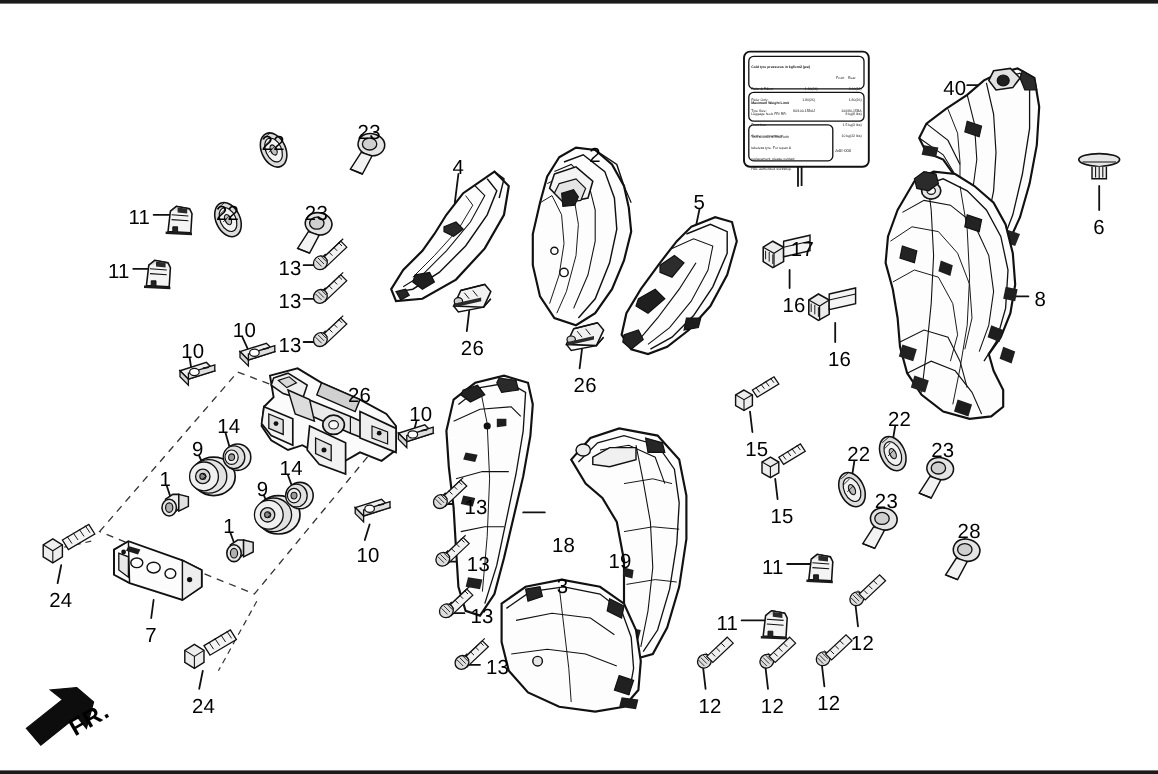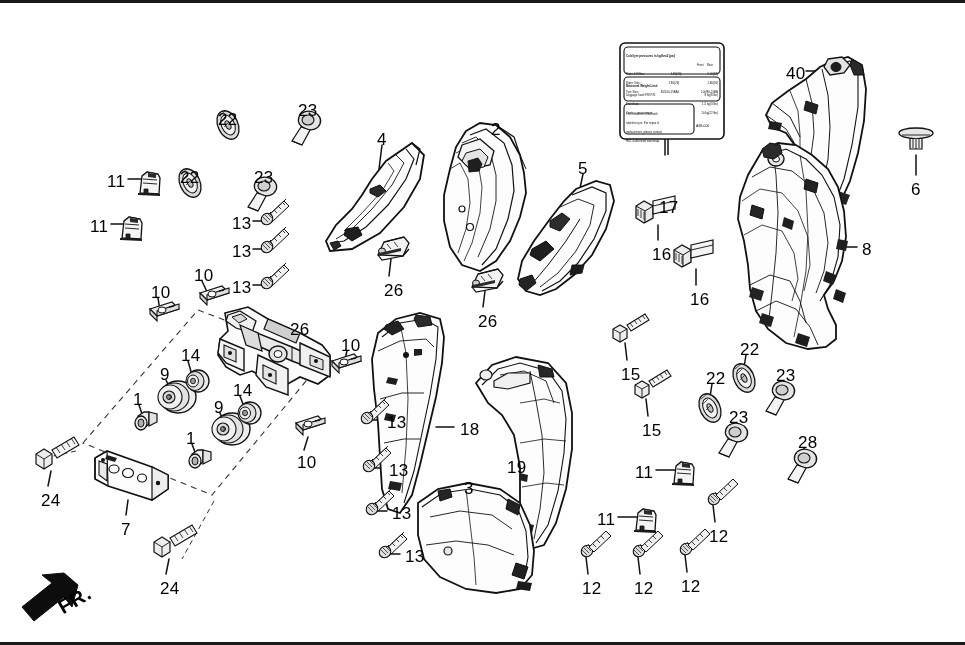--- a/index.html
+++ b/index.html
@@ -475,21 +475,21 @@
 <span class="callout" style="left:133px;top:388px;">1</span>
 <span class="callout" style="left:186px;top:427px;">1</span>
 <span class="callout" style="left:121px;top:518px;">7</span>
 <span class="callout" style="left:41px;top:489px;">24</span>
 <span class="callout" style="left:160px;top:577px;">24</span>
 <span class="callout" style="left:377px;top:128px;">4</span>
 <span class="callout" style="left:491px;top:118px;">2</span>
 <span class="callout" style="left:578px;top:157px;">5</span>
 <span class="callout" style="left:384px;top:279px;">26</span>
 <span class="callout" style="left:478px;top:310px;">26</span>
-<span class="callout" style="left:460px;top:418px;">18</span>
+<span class="callout" style="left:460px;top:443px;">18</span>
 <span class="callout" style="left:507px;top:456px;">19</span>
 <span class="callout" style="left:464px;top:477px;">3</span>
 <span class="callout" style="left:387px;top:411px;">13</span>
 <span class="callout" style="left:389px;top:459px;">13</span>
 <span class="callout" style="left:392px;top:502px;">13</span>
 <span class="callout" style="left:405px;top:545px;">13</span>
 <span class="callout" style="left:659px;top:158px;margin-top:38px;">17</span>
 <span class="callout" style="left:786px;top:62px;">40</span>
 <span class="callout" style="left:911px;top:178px;">6</span>
 <span class="callout" style="left:862px;top:238px;">8</span>

